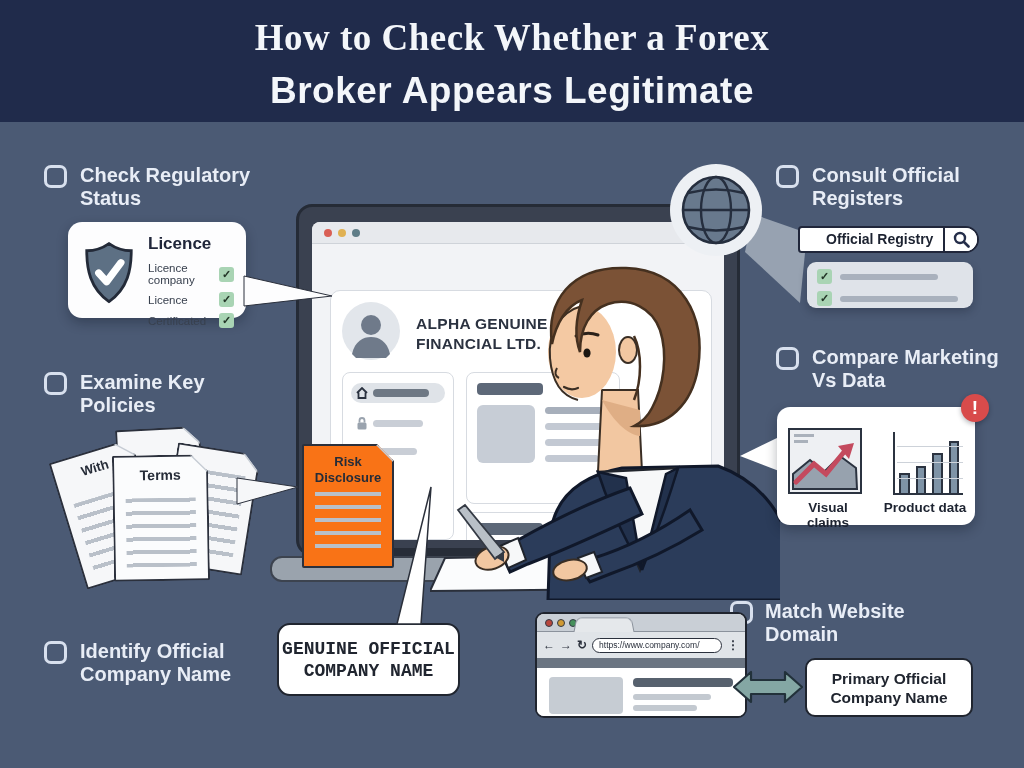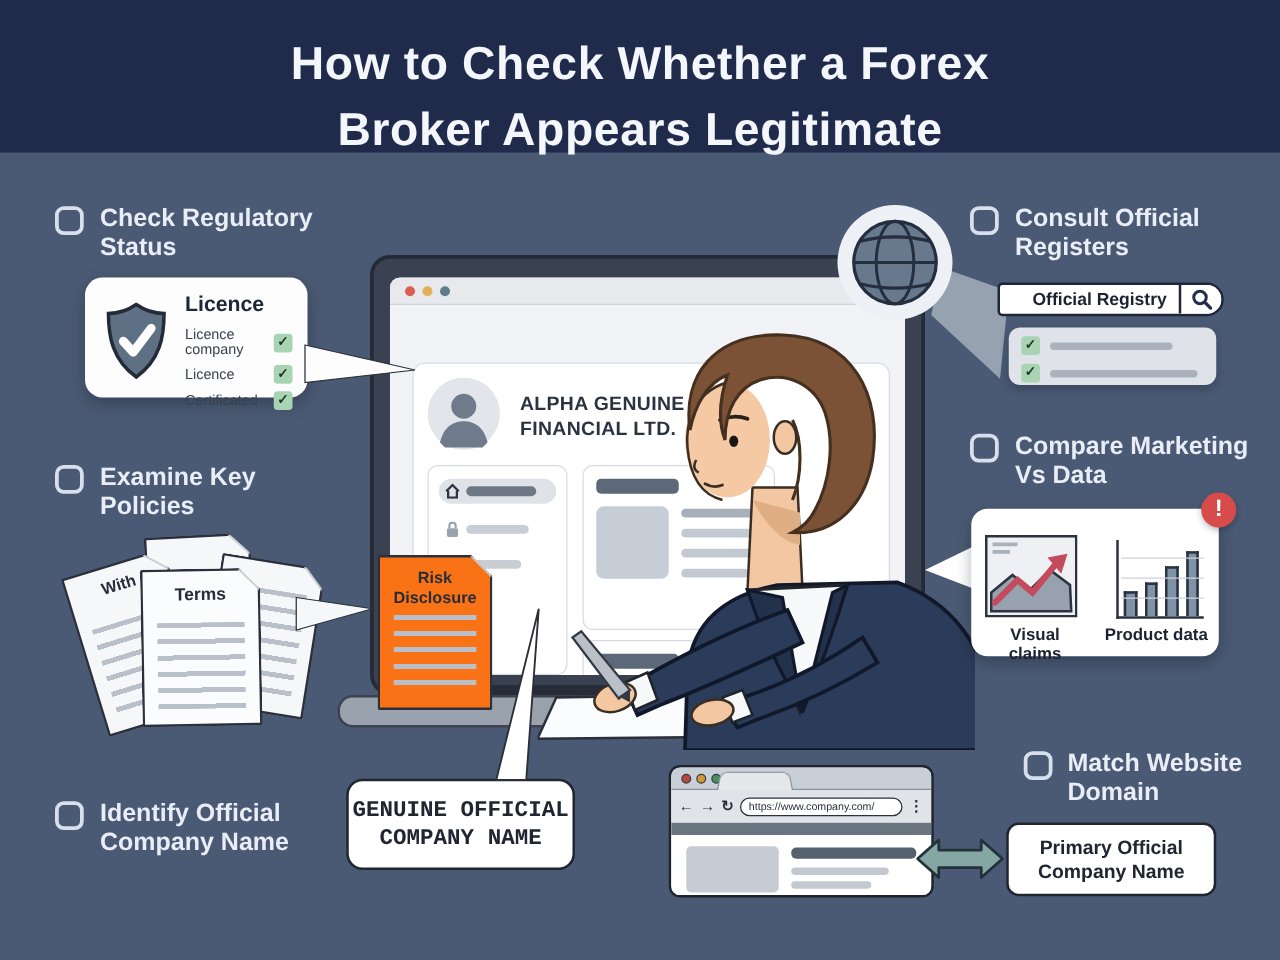--- a/index.html
+++ b/index.html
@@ -3,21 +3,21 @@
 <meta charset="utf-8">
 <style>
   * { margin:0; padding:0; box-sizing:border-box; }
   html,body { width:1024px; height:768px; overflow:hidden; }
   body { font-family:"Liberation Sans", sans-serif; }
   #canvas { position:relative; width:1024px; height:768px; background:#4b5a74; overflow:hidden; }
 
   
   .title-band { position:absolute; left:0; top:0; width:1024px; height:122px; background:#202b4b; }
   .title-line { width:1024px; text-align:center; color:#f3f6fa; font-weight:bold; font-size:37px; letter-spacing:.5px; line-height:53px; }
-  .title-line.l1 { margin-top:24px; }
+  .title-line.l1 { margin-top:11px;font-family:Liberation Serif, serif; }
 
   
   .check-item { position:absolute; display:flex; gap:13px; align-items:flex-start; }
   .cbx { width:23px; height:23px; border:3px solid #d8e0ee; border-radius:7px; margin-top:1px; flex:none; }
   .cbl { color:#e8edf6; font-weight:bold; font-size:20px; line-height:23px; }
 
   .card { background:#fdfdfe; border-radius:14px; box-shadow:0 5px 12px rgba(10,15,30,.3); }
 
   
   .lic-row { display:flex; align-items:center; justify-content:space-between; margin-top:6px; }
@@ -107,21 +107,21 @@
     <span class="cbl" style="width:165px;">Identify Official Company Name</span>
   </div>
   <div class="check-item" style="left:776px; top:164px;">
     <span class="cbx"></span>
     <span class="cbl" style="width:155px;">Consult Official Registers</span>
   </div>
   <div class="check-item" style="left:776px; top:346px;">
     <span class="cbx"></span>
     <span class="cbl" style="width:190px;">Compare Marketing Vs Data</span>
   </div>
-  <div class="check-item" style="left:819px; top:600px;gap:12px;">
+  <div class="check-item" style="left:730px; top:600px;gap:12px;">
     <span class="cbx"></span>
     <span class="cbl" style="width:155px;">Match Website Domain</span>
   </div>
 
   <div class="laptop-frame">
     <div class="laptop-screen">
       <div class="chrome-bar">
         <span class="dot" style="left:12px; background:#d95f55;"></span>
         <span class="dot" style="left:26px; background:#e0b153;"></span>
         <span class="dot" style="left:40px; background:#5f7d88;"></span>

